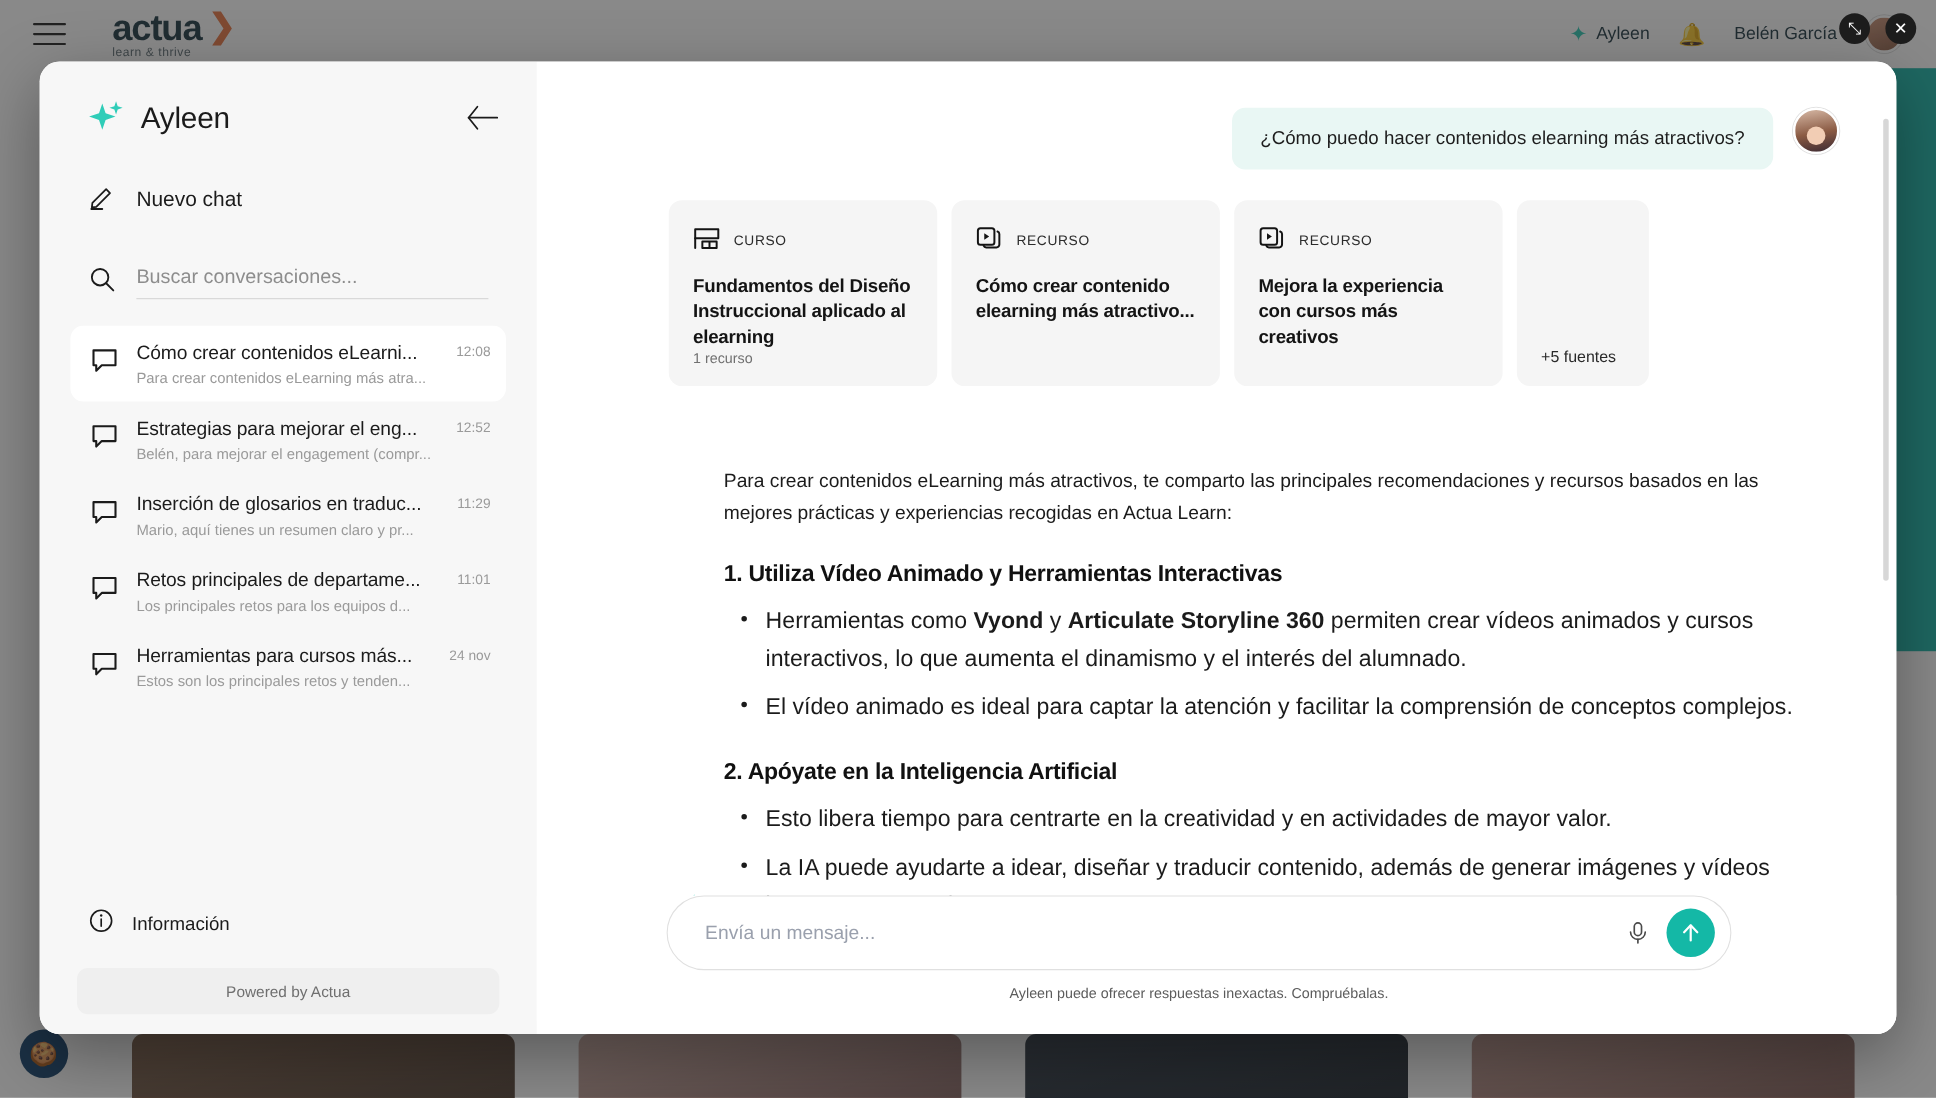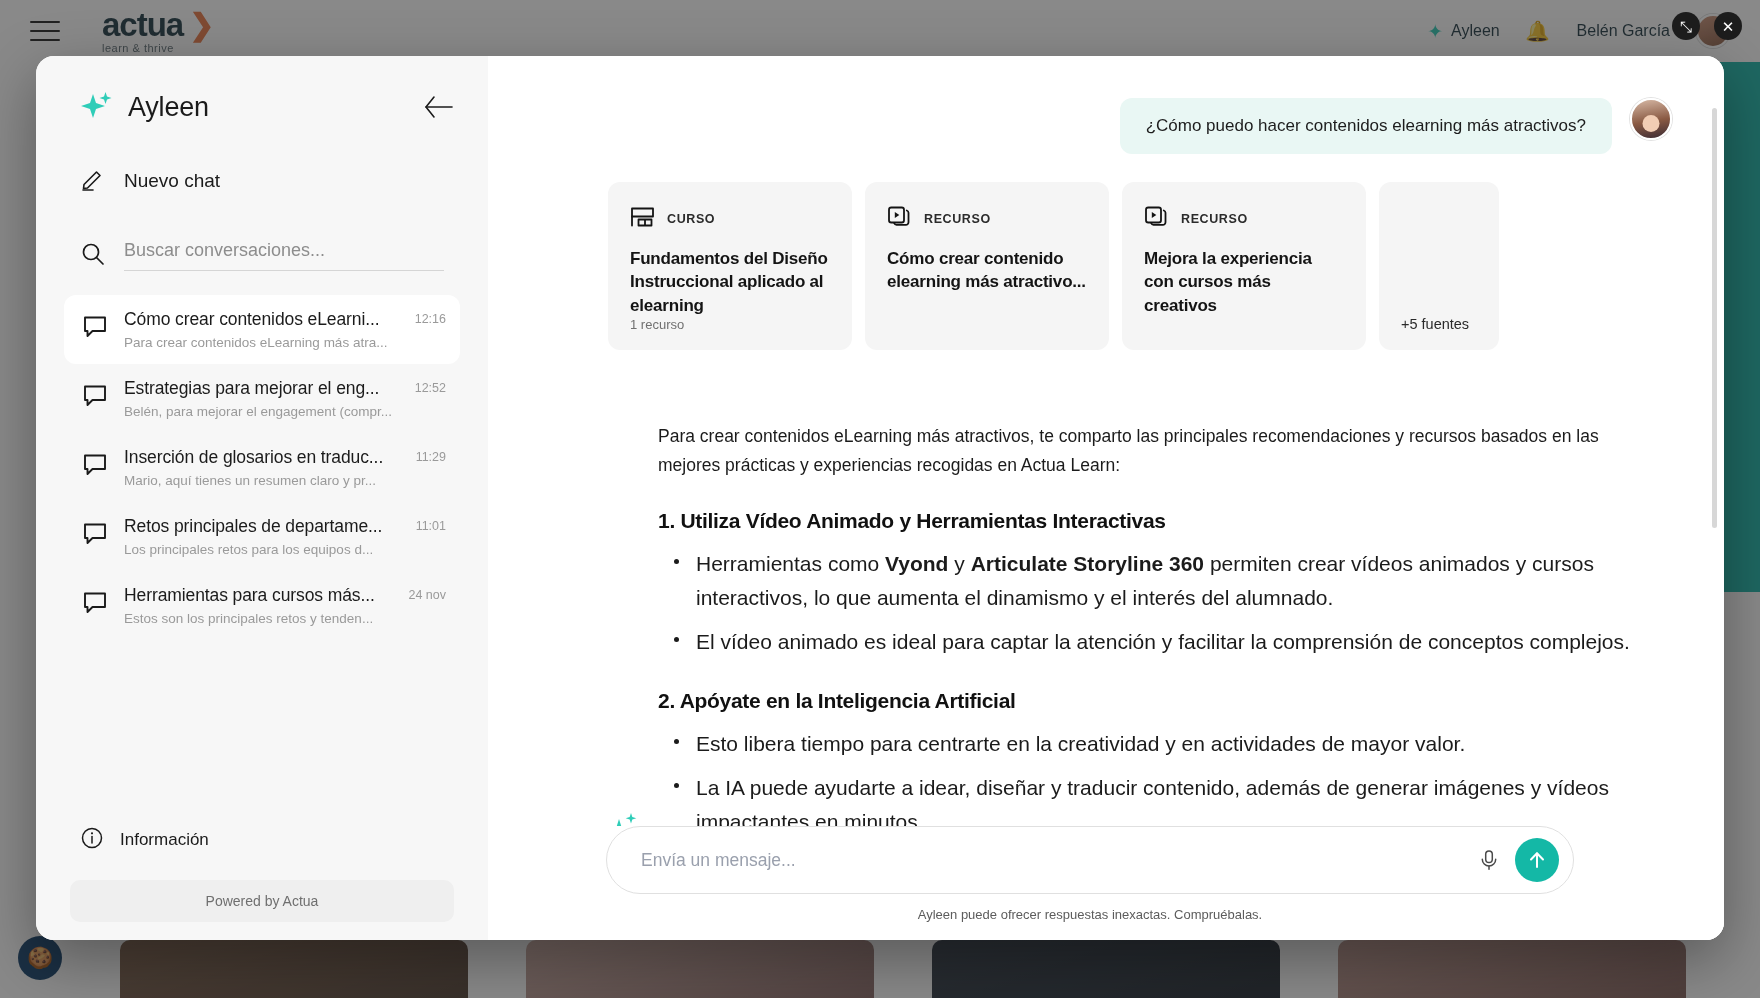--- a/index.html
+++ b/index.html
@@ -206,21 +206,21 @@
     background: #f2cdb4; transform: translate(-50%,-30%);
   }
 
   #sources { display: flex; gap: 13px; margin-top: 28px; }
   .src {
     background: #f5f5f5; border-radius: 12px; padding: 22px 22px 18px 22px;
     width: 244px; min-height: 168px; display: flex; flex-direction: column;
     cursor: pointer;
   }
   .src .hdr { display: flex; align-items: center; gap: 12px; }
-  .src .kind { font-size: 12.5px; letter-spacing: .6px; color: #2b2b2b; font-weight: 700; }
+  .src .kind { font-size: 12.5px; letter-spacing: .6px; color: #2b2b2b; font-weight: 400; }
   .src .title {
     margin-top: 14px; font-size: 17px; font-weight: 700; color: #141414;
     line-height: 1.38; letter-spacing: -.2px;
   }
   .src .meta { margin-top: auto; font-size: 13px; color: #707070; }
   .src.more {
     width: 120px; justify-content: flex-end; align-items: flex-start;
   }
   .src.more .meta { font-size: 14.5px; color: #2a2a2a; margin-top: auto; }
 
@@ -238,21 +238,21 @@
     line-height: 1.62; color: #1b1b1b; margin-bottom: 10px;
   }
   .ans-body li::before {
     content: ""; position: absolute; left: 10px; top: 12px;
     width: 5px; height: 5px; border-radius: 50%; background: #1b1b1b;
   }
   .ans-body li b { font-weight: 700; }
 
   
   #composer-wrap {
-    position: absolute; left: 0; right: 0; bottom: 0;
+    position: absolute; left: 0; right: 0; bottom: 12px;
     background: #fff; padding: 0 150px 18px 118px;
   }
   #composer {
     height: 68px; border: 1px solid #e0e0e0; border-radius: 34px;
     display: flex; align-items: center; padding: 0 14px 0 34px;
     background: #fff;
   }
   #composer input {
     flex: 1; border: none; outline: none; background: transparent;
     font-family: inherit; font-size: 17.5px; color: #2b2b2b;
@@ -357,21 +357,21 @@
 
     <div id="sb-list">
         <div class="conv active">
           <span class="ico"><svg width="26" height="26" viewBox="0 0 26 26">
   <path d="M3 4.5 h20 v13.5 h-12.5 l-5 5 v-5 h-2.5 z" fill="none" stroke="#1b1b1b" stroke-width="1.9" stroke-linejoin="round"></path>
 </svg></span>
           <span class="txt">
             <span class="t1" style="display: block;">Cómo crear contenidos eLearni...</span>
             <span class="t2" style="display: block;">Para crear contenidos eLearning más atra...</span>
           </span>
-          <span class="time">12:16</span>
+          <span class="time">12:08</span>
         </div>
         <div class="conv">
           <span class="ico"><svg width="26" height="26" viewBox="0 0 26 26">
   <path d="M3 4.5 h20 v13.5 h-12.5 l-5 5 v-5 h-2.5 z" fill="none" stroke="#1b1b1b" stroke-width="1.9" stroke-linejoin="round"></path>
 </svg></span>
           <span class="txt">
             <span class="t1" style="display: block;">Estrategias para mejorar el eng...</span>
             <span class="t2" style="display: block;">Belén, para mejorar el engagement (compr...</span>
           </span>
           <span class="time">12:52</span>

